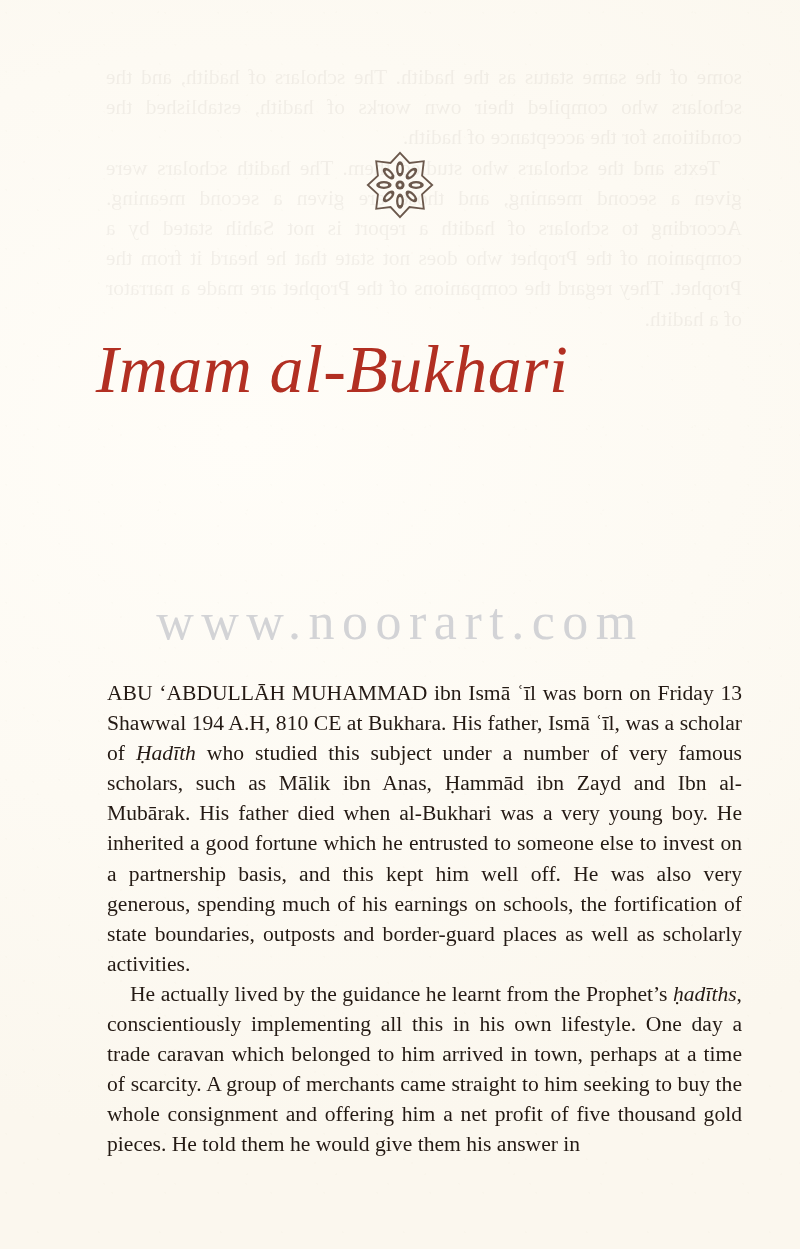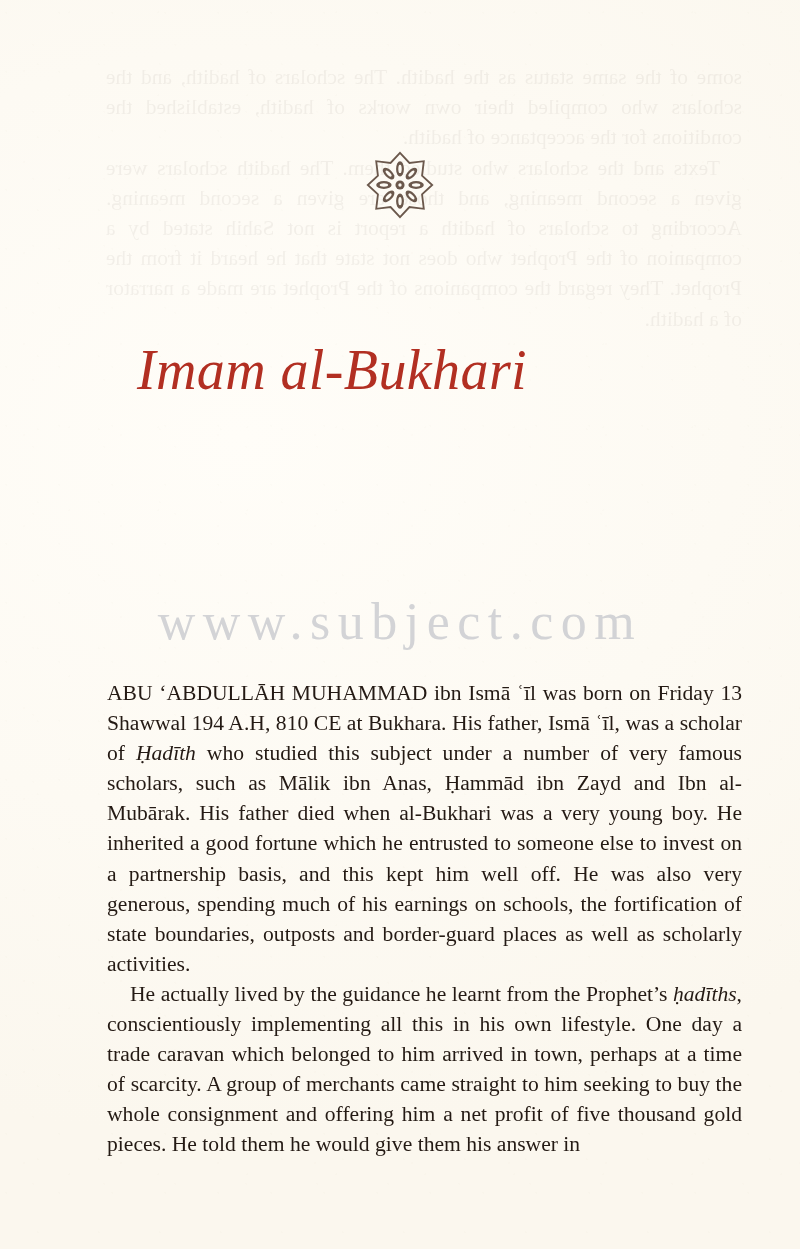--- a/index.html
+++ b/index.html
@@ -67,27 +67,27 @@
     width: 800px;
     display: flex;
     justify-content: center;
   }
   .ornament svg { display: block; }
 
   
   .chapter-title {
     position: absolute;
     left: 0;
-    top: 300px;
+    top: 284px;
     width: 664px;
     text-align: center;
     font-family: "Liberation Serif", "DejaVu Serif", serif;
     font-style: italic;
     font-weight: 400;
-    font-size: 56px;
+    font-size: 68px;
     letter-spacing: .4px;
     color: #b22f22;
     white-space: nowrap;
   }
 
   
   .watermark {
     position: absolute;
     left: 0;
     top: 592px;
@@ -168,20 +168,20 @@
         <ellipse cx="66.3" cy="33.7" rx="5.6" ry="2.2" transform="rotate(-45 66.3 33.7)"></ellipse>
         <ellipse cx="33.7" cy="66.3" rx="5.6" ry="2.2" transform="rotate(-45 33.7 66.3)"></ellipse>
         <ellipse cx="66.3" cy="66.3" rx="5.6" ry="2.2" transform="rotate(45 66.3 66.3)"></ellipse>
         <circle cx="50" cy="50" r="2.4"></circle>
       </g>
     </svg>
   </div>
 
   <h1 class="chapter-title">Imam al-Bukhari</h1>
 
-  <div class="watermark">www.subject.com</div>
+  <div class="watermark">www.noorart.com</div>
 
   <div class="body-text">
     <p><span>ABU ‘ABDULLĀH MUHAMMAD ibn Ismā ʿīl was born on Friday 13 Shawwal 194 A.H, 810 CE at Bukhara. His father, Ismā ʿīl, was a scholar of </span><i>Ḥadīth</i><span> who studied this subject under a number of very famous scholars, such as Mālik ibn Anas, Ḥammād ibn Zayd and Ibn al-Mubārak. His father died when al-Bukhari was a very young boy. He inherited a good fortune which he entrusted to someone else to invest on a partnership basis, and this kept him well off. He was also very generous, spending much of his earnings on schools, the fortification of state boundaries, outposts and border-guard places as well as scholarly activities.</span></p>
     <p><span>He actually lived by the guidance he learnt from the Prophet’s </span><i>ḥadīths</i><span>, conscientiously implementing all this in his own lifestyle. One day a trade caravan which belonged to him arrived in town, perhaps at a time of scarcity. A group of merchants came straight to him seeking to buy the whole consignment and offering him a net profit of five thousand gold pieces. He told them he would give them his answer in</span></p>
   </div>
 
 </div>
 
 </body></html>

